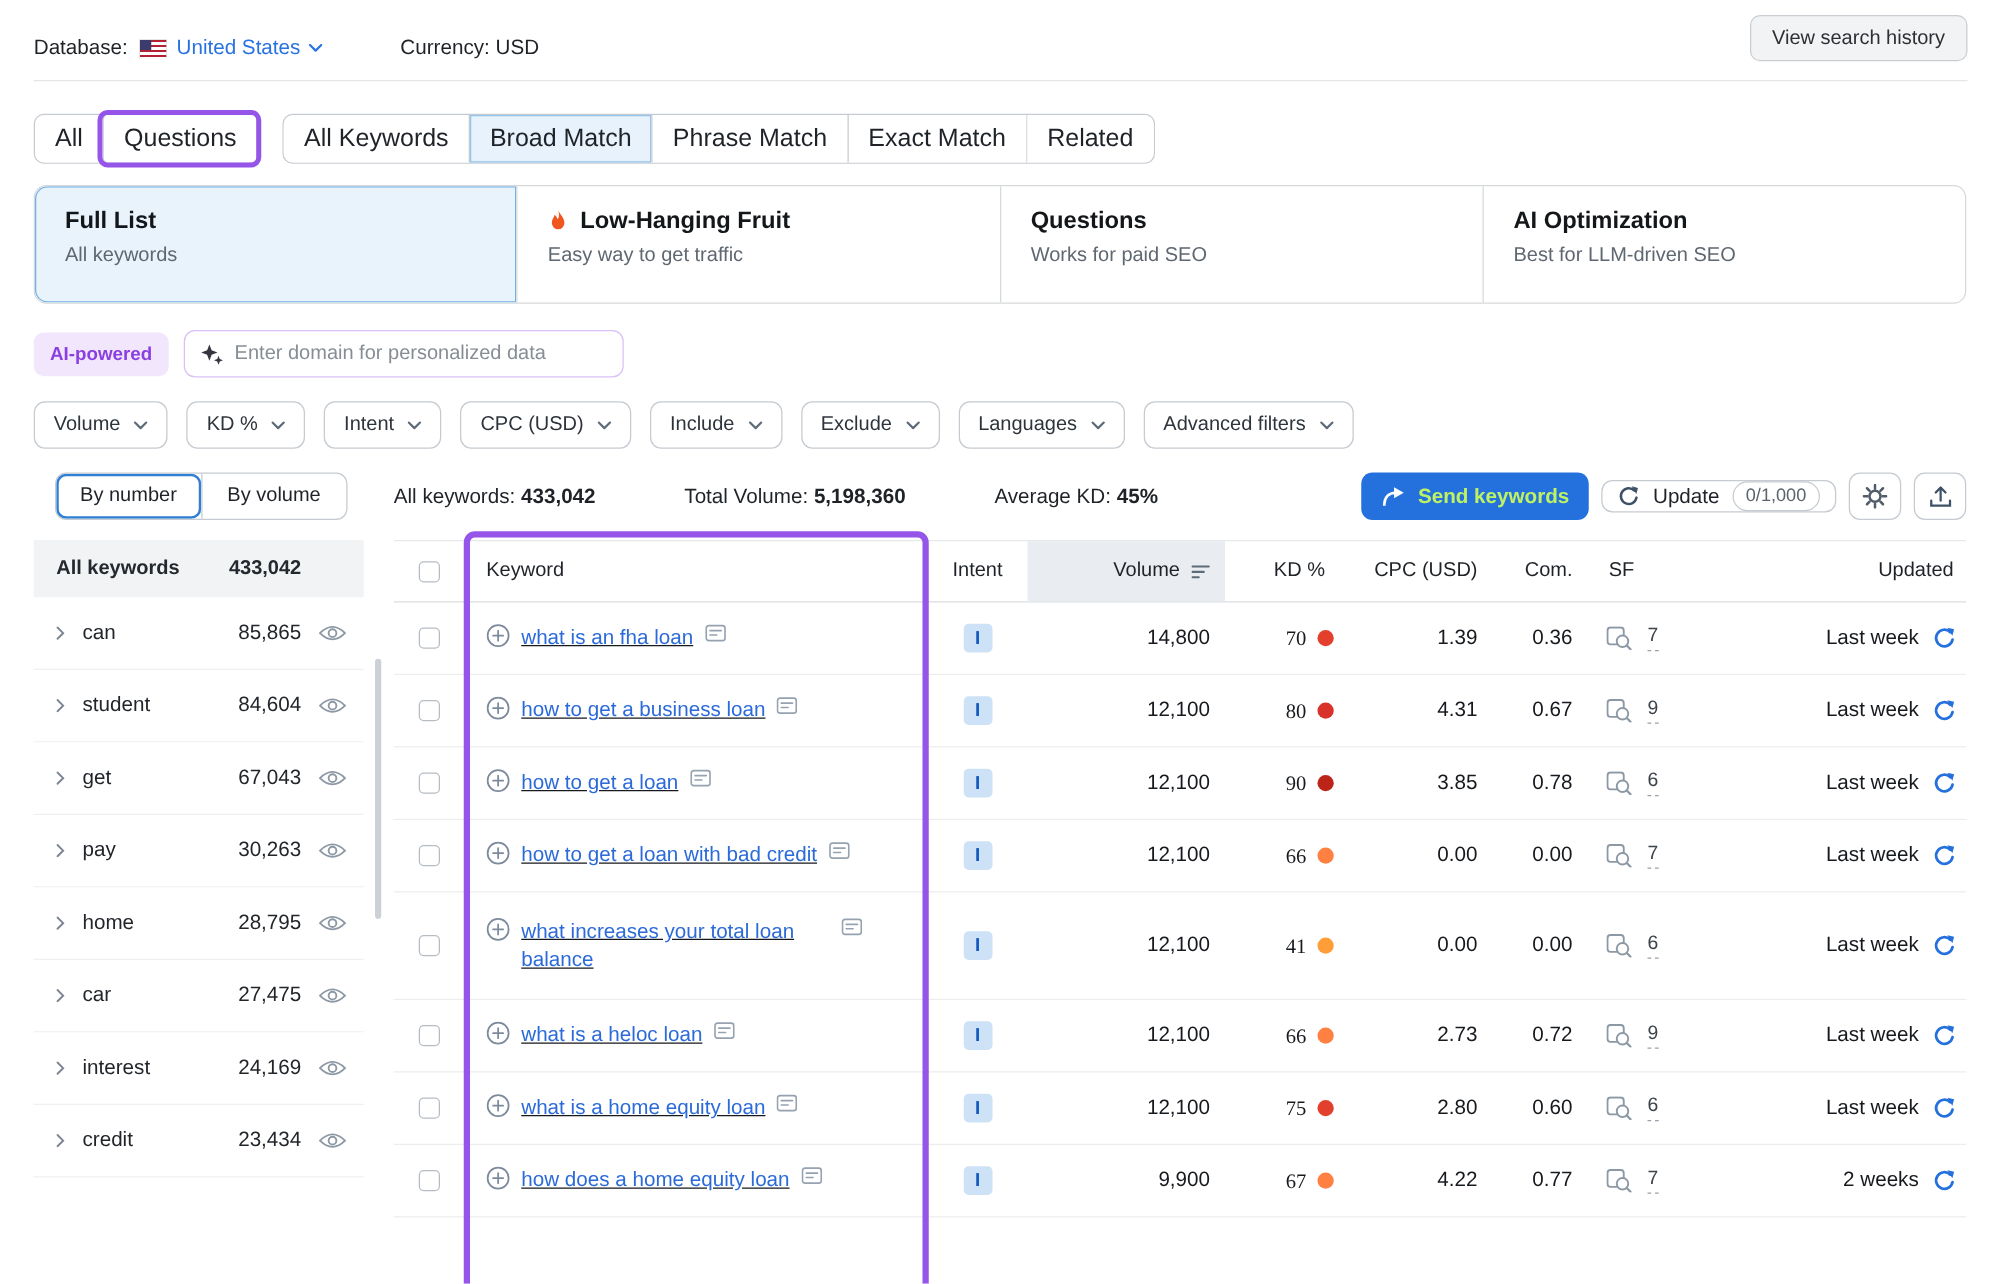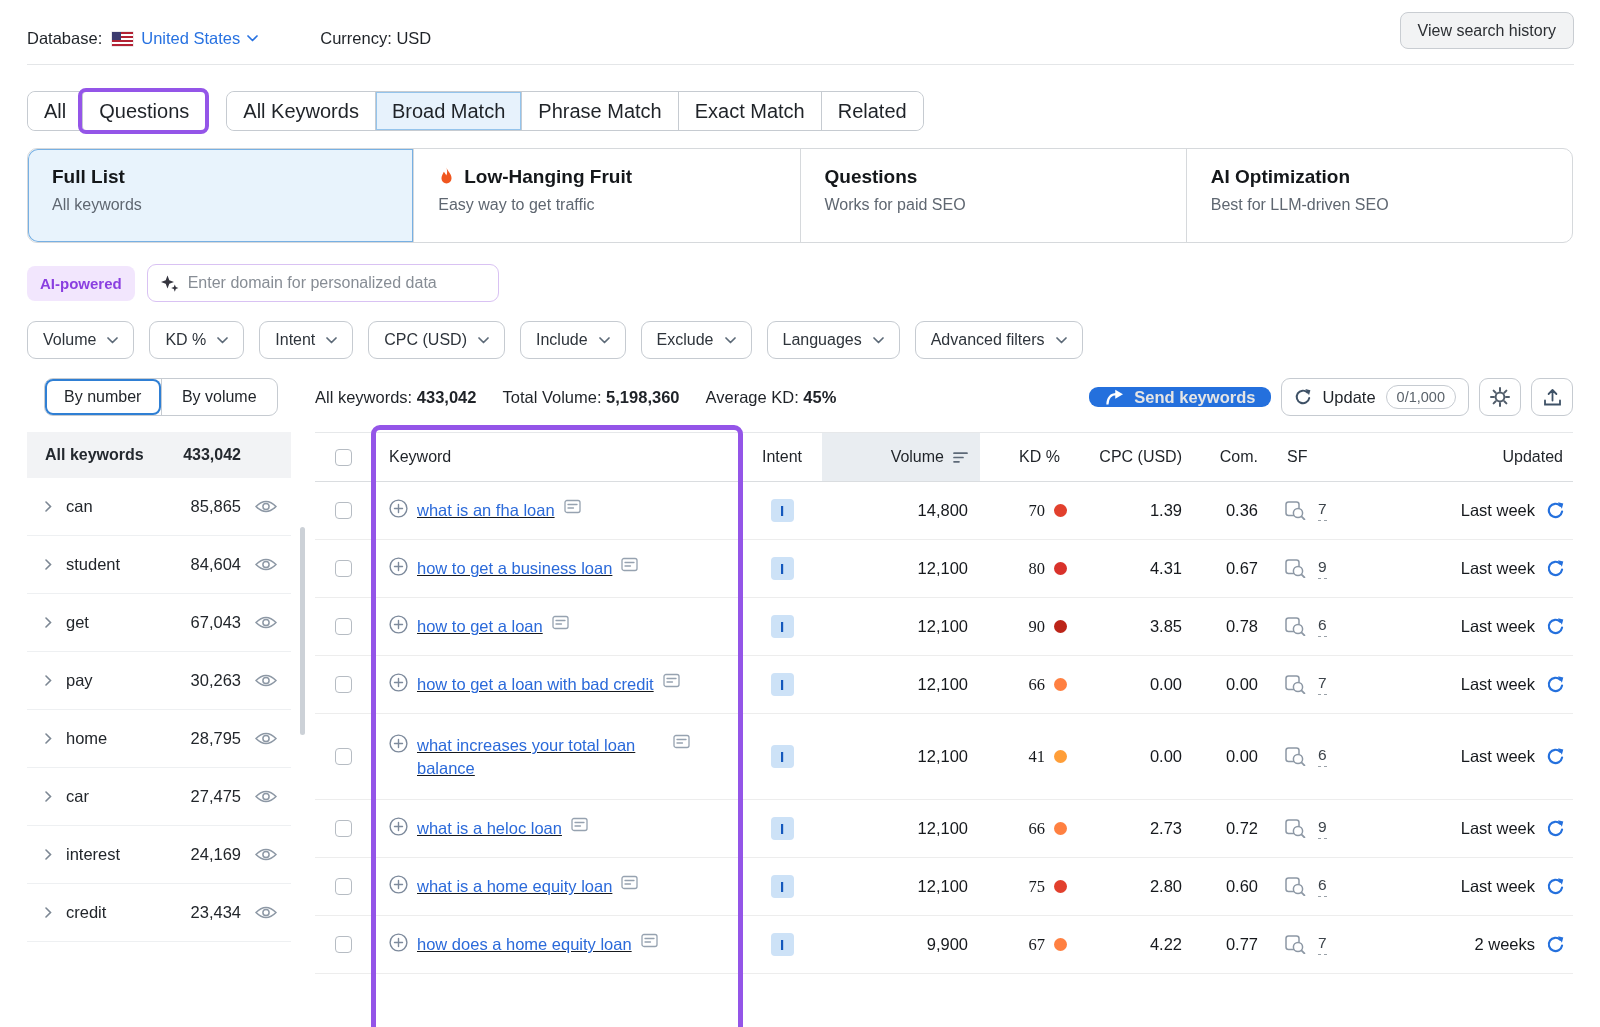--- a/index.html
+++ b/index.html
@@ -62,26 +62,26 @@
   .vseg.selected { box-shadow:inset 0 0 0 2px #2f7fd4; border-radius:8px; }
   .sb-total { margin-top:16px; height:46px; background:#f2f3f5; display:flex; align-items:center; padding:0 14px 0 18px; font-size:16px; font-weight:700; color:#24292f; }
   .sb-total .cnt { margin-left:auto; margin-right:36px; }
   .sb-item { height:58px; display:flex; align-items:center; border-bottom:1px solid #eef0f2; padding:0 14px 0 18px; cursor:pointer; font-size:16.5px; color:#22262b; background:#fff; }
   .sb-item .chev-r { margin-right:14px; display:flex; }
   .sb-item .cnt { margin-left:auto; margin-right:14px; }
   .sb-item .eye { display:flex; width:22px; }
   .sb-scrollbar { position:absolute; right:-14px; top:150px; width:5px; height:208px; background:#ccd1d7; border-radius:3px; }
 
   
-  .summary { display:flex; align-items:center; height:40px; }
+  .summary { display:flex; align-items:center; height:40px;gap:45px; }
   .stat { font-size:16.5px; color:#1f2328; margin-right:26px; white-space:nowrap; }
   .stat b { font-weight:700; }
   .summary-actions { margin-left:auto; display:flex; gap:10px; align-items:center; }
-  .send-btn { height:20px; background:#2470dd; color:#e5e5e5; border:none; border-radius:9px; padding:0 16px; font-size:16.5px; font-weight:700; display:flex; align-items:center; gap:10px; cursor:pointer; font-family:inherit; }
-  .update-btn { height:38px; border:1px solid #c6cbd1; border-radius:9px; background:#fff; display:flex; align-items:center; gap:10px; padding:0 12px; font-size:16.5px; color:#1f2328; cursor:pointer; }
+  .send-btn { height:38px; background:#2470dd; color:#bef264; border:none; border-radius:9px; padding:0 16px; font-size:16.5px; font-weight:700; display:flex; align-items:center; gap:10px; cursor:pointer; font-family:inherit; }
+  .update-btn { height:26px; border:1px solid #c6cbd1; border-radius:9px; background:#fff; display:flex; align-items:center; gap:10px; padding:0 12px; font-size:16.5px; color:#1f2328; cursor:pointer; }
   .quota-pill { border:1px solid #c6cbd1; border-radius:999px; padding:3px 10px; font-size:14.5px; color:#5b636b; }
   .icon-btn { width:42px; height:38px; border:1px solid #c6cbd1; border-radius:9px; background:#fff; display:flex; align-items:center; justify-content:center; cursor:pointer; }
 
   
   .table-wrap { position:relative; margin-top:15px; }
   .grid { display:grid; grid-template-columns:57px 370px 80px 158px 96px 116px 78px 84px 1fr; align-items:center; }
   .thead { height:50px; border-top:1px solid #e6e8ea; border-bottom:1px solid #dadde0; font-size:16px; color:#1f2328; }
   .th { display:flex; align-items:center; height:100%; }
   .th-keyword { padding-left:17px; }
   .th-intent { justify-content:center; }

